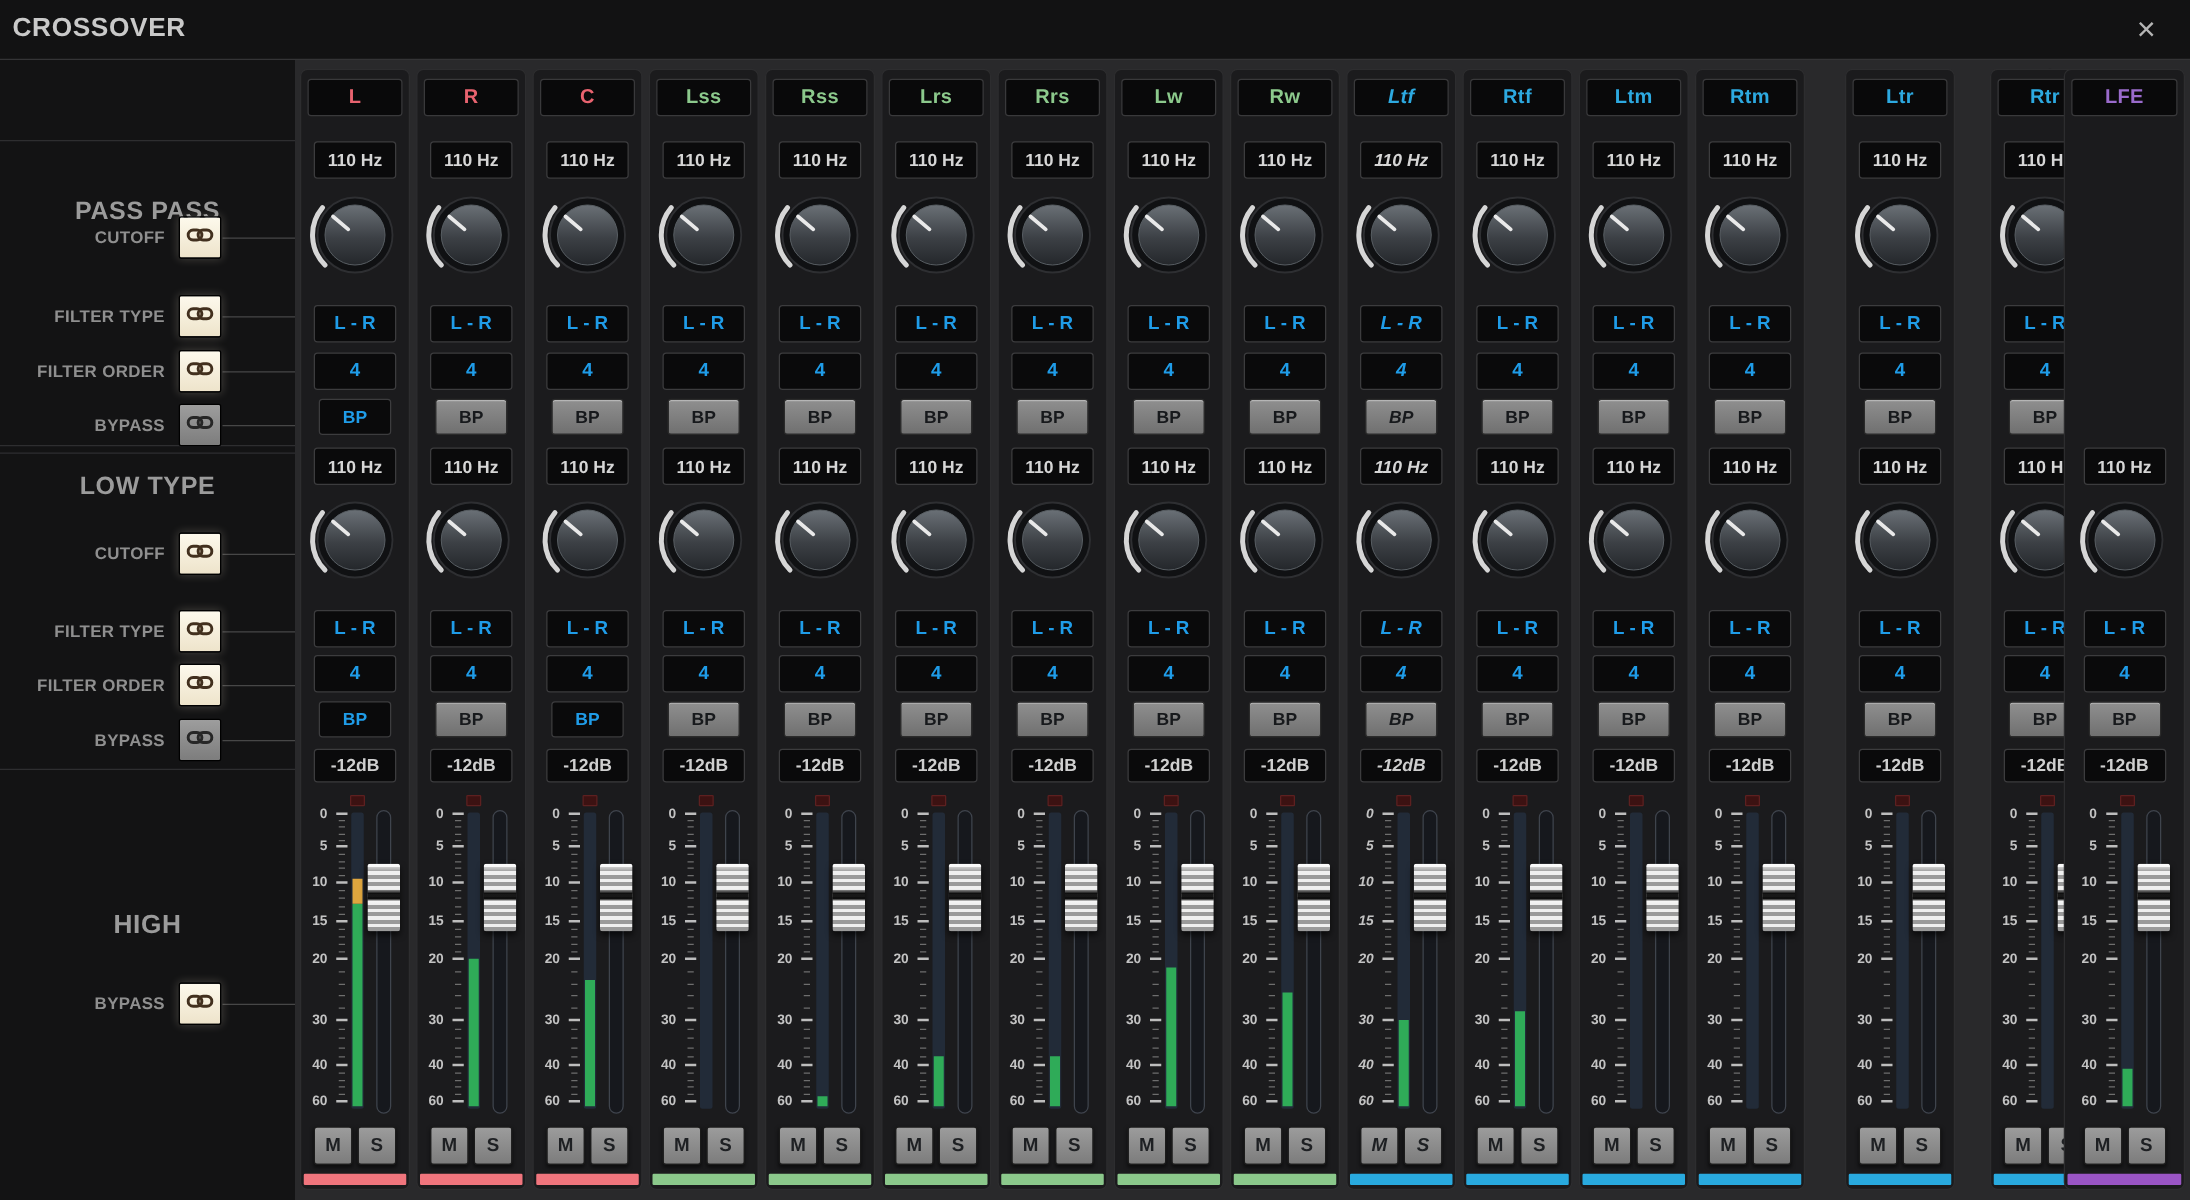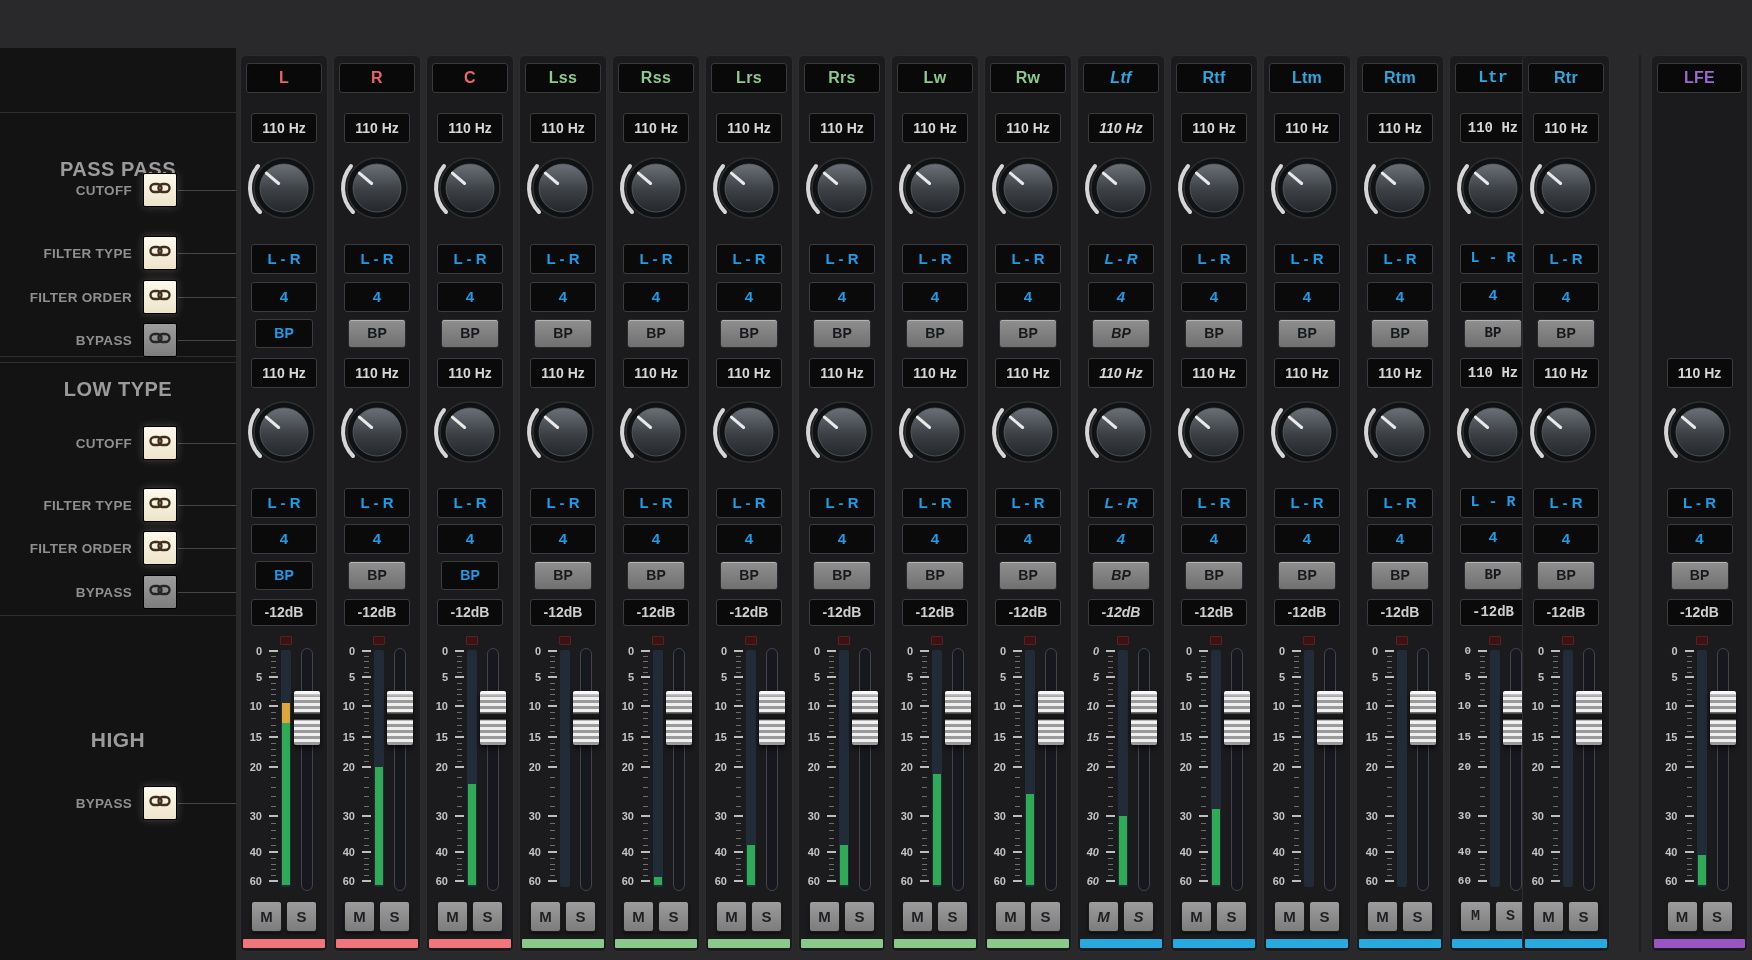--- a/index.html
+++ b/index.html
@@ -88,20 +88,24 @@
       border:1px solid #1b1b1b;border-radius:3px;color:#1e2023;font-size:15px;font-weight:700;
       text-align:center;line-height:29px;box-shadow:0 2px 3px rgba(0,0,0,.5);cursor:pointer;box-sizing:border-box;}
 
   .ch-bar{position:absolute;bottom:3px;left:2px;right:2px;height:9px;border-radius:1px;}
 </style>
 </head>
 <body>
 
 <div id="app">
 
+  <div class="titlebar">
+    <span class="tb-title">CROSSOVER</span>
+    <span class="tb-close">×</span>
+  </div>
 
   <div class="sidebar">
     <div class="sb-line" style="top:64px"></div>
     <div class="sb-section-label" style="top:110px">PASS PASS</div>
     <div class="sb-line" style="top:308px"></div>
     <div class="sb-line" style="top:314px"></div>
     <div class="sb-section-label" style="top:330px">LOW TYPE</div>
     <div class="sb-line" style="top:567px"></div>
     <div class="sb-section-label big" style="top:680px">HIGH</div>
     <div id="sb-rows">
@@ -1493,21 +1497,21 @@
       </div>
       <div class="ftrack"></div>
       <div class="fhandle" style="top: 57.3508px;"></div>
     </div>
     <div class="ms-row">
       <div class="ms">M</div>
       <div class="ms">S</div>
     </div>
     <div class="ch-bar" style="background: rgb(41, 170, 223);"></div>
   </div>
-      <div class="strip" style="left: 1209px; font-family: Liberation Mono, monospace;">
+      <div class="strip" style="left: 1236px;">
     <div class="ch-header">
       <span class="ch-name" style="color: rgb(45, 169, 224);">Ltr</span>
     </div>
     <div class="row vbox hp-row r-hpfreq">110 Hz</div>
     <div class="row knobrow hp-row r-hpknob"><svg width="76" height="78" viewBox="0 0 76 78">
             <defs>
               <linearGradient id="kg" x1="0" y1="0" x2="0" y2="1">
                 <stop offset="0" stop-color="#6a7076"></stop>
                 <stop offset="55%" stop-color="#3c4045"></stop>
                 <stop offset="1" stop-color="#24272b"></stop>
@@ -1593,21 +1597,21 @@
       </div>
       <div class="ftrack"></div>
       <div class="fhandle" style="top: 57.3508px;"></div>
     </div>
     <div class="ms-row">
       <div class="ms">M</div>
       <div class="ms">S</div>
     </div>
     <div class="ch-bar" style="background: rgb(41, 170, 223);"></div>
   </div>
-      <div class="strip" style="left: 1282px;">
+      <div class="strip" style="left: 1352px;">
     <div class="ch-header">
       <span class="ch-name" style="color: rgb(45, 169, 224);">Rtr</span>
     </div>
     <div class="row vbox hp-row r-hpfreq">110 Hz</div>
     <div class="row knobrow hp-row r-hpknob"><svg width="76" height="78" viewBox="0 0 76 78">
             <defs>
               <linearGradient id="kg" x1="0" y1="0" x2="0" y2="1">
                 <stop offset="0" stop-color="#6a7076"></stop>
                 <stop offset="55%" stop-color="#3c4045"></stop>
                 <stop offset="1" stop-color="#24272b"></stop>

